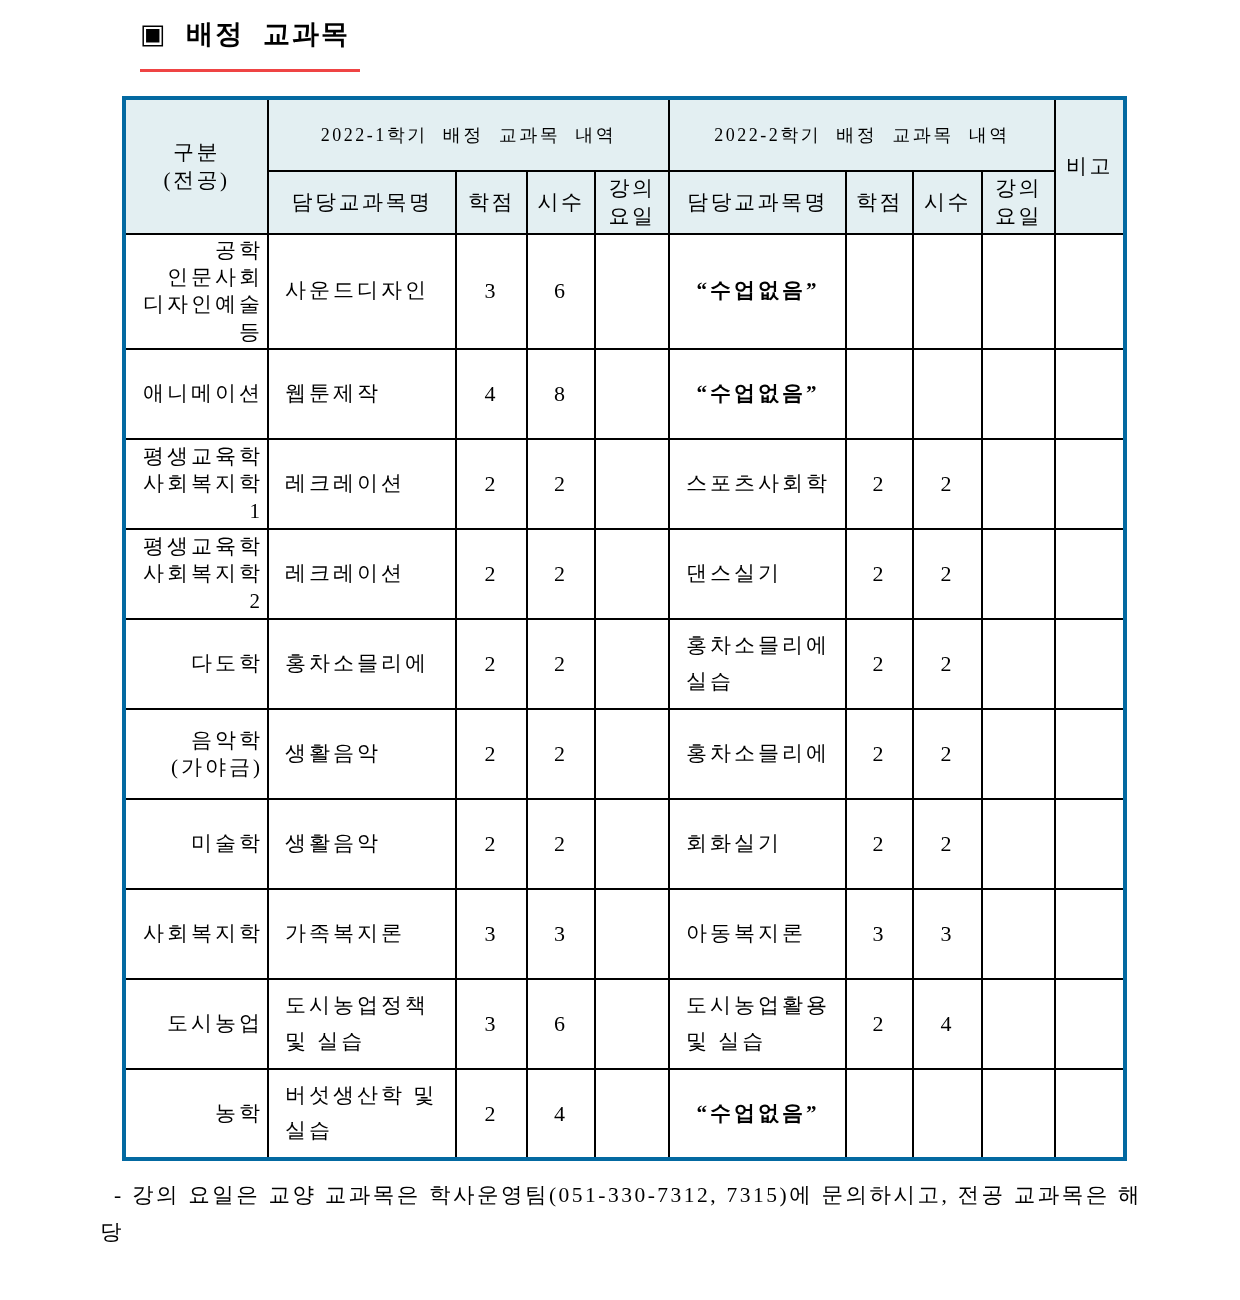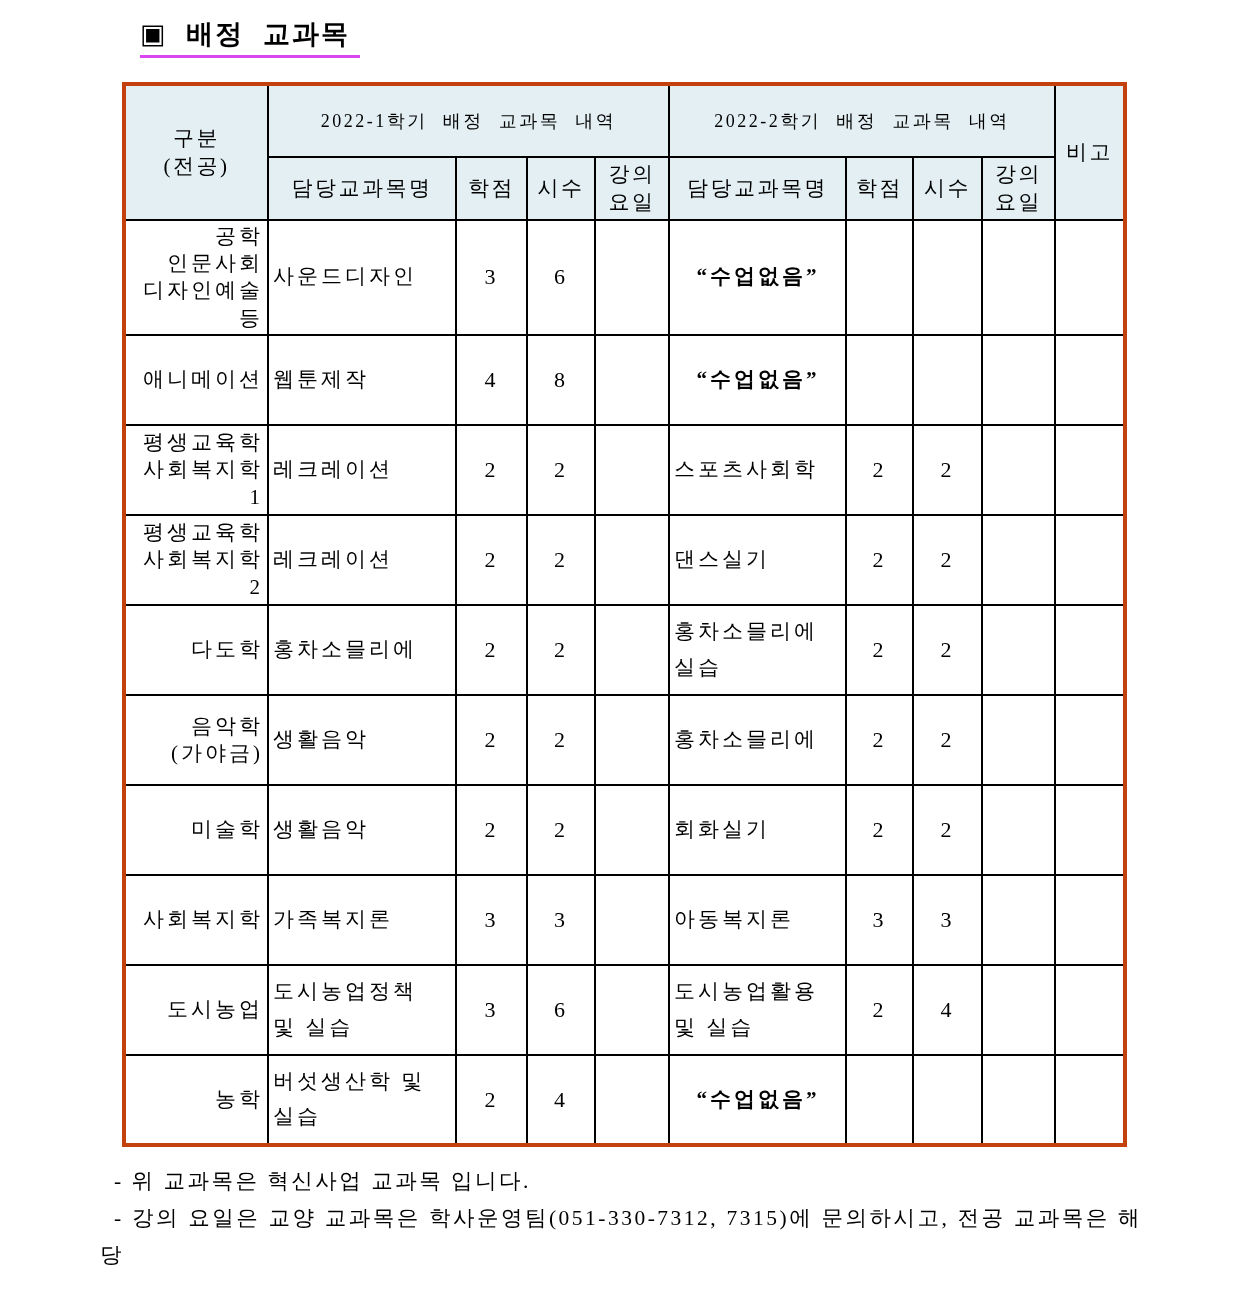--- a/index.html
+++ b/index.html
@@ -19,29 +19,29 @@
   }
   .doc-title {
     margin: 16px 0 0 140px;
     font-size: 27px;
     font-weight: bold;
     letter-spacing: 2px;
     word-spacing: 10px;
   }
   .doc-title .underlined {
     display: inline-block;
-    border-bottom: 3px solid #d946ef;
-    padding: 0 10px 3px 0;
+    border-bottom: 3px solid #ef4444;
+    padding: 0 10px 17px 0;
   }
   table.course-table {
     border-collapse: collapse;
     table-layout: fixed;
     margin: 24px 0 0 122px;
     width: 1001px;
-    border: 4px solid #c2410c;
+    border: 4px solid #0369a1;
   }
   .course-table th,
   .course-table td {
     border: 2px solid #000;
     vertical-align: middle;
     white-space: pre-line;
     font-size: 21px;
     letter-spacing: 3px;
     line-height: 1.35;
     padding: 2px 4px;
@@ -52,21 +52,21 @@
     font-weight: normal;
     text-align: center;
     word-spacing: 8px;
     letter-spacing: 2.5px;
   }
   .course-table thead tr.h1 { height: 73px; }
   .course-table thead tr.h2 { height: 60px; }
   .course-table thead th.sem { font-size: 18px; }
   .course-table tbody tr { height: 90px; }
   td.cat { text-align: right; line-height: 1.3; }
-  td.course { text-align: left; padding-left: 4px; line-height: 1.7; }
+  td.course { text-align: left; padding-left: 16px; line-height: 1.7; }
   td.num { text-align: center; font-size: 22px; }
   td.noclass { text-align: center; font-weight: bold; padding-left: 5px; }
   td.remark { text-align: center; }
   .footnotes {
     margin: 16px 0 0 100px;
     width: 1042px;
     font-size: 21.5px;
     letter-spacing: 2.5px;
     line-height: 37px;
   }
@@ -248,18 +248,17 @@
         <td class="course noclass">“수업없음”</td>
         <td class="num"></td>
         <td class="num"></td>
         <td class="num"></td>
         <td class="remark"></td>
       </tr>
     </tbody>
   </table>
 
   <div class="footnotes">
-    <p class="indent">- 위 교과목은 혁신사업 교과목 입니다.</p>
     <p class="indent justify-full">- 강의 요일은 교양 교과목은 학사운영팀(051-330-7312, 7315)에 문의하시고, 전공 교과목은 해당</p>
 
   </div>
 
 </div>
 
 </body></html>

